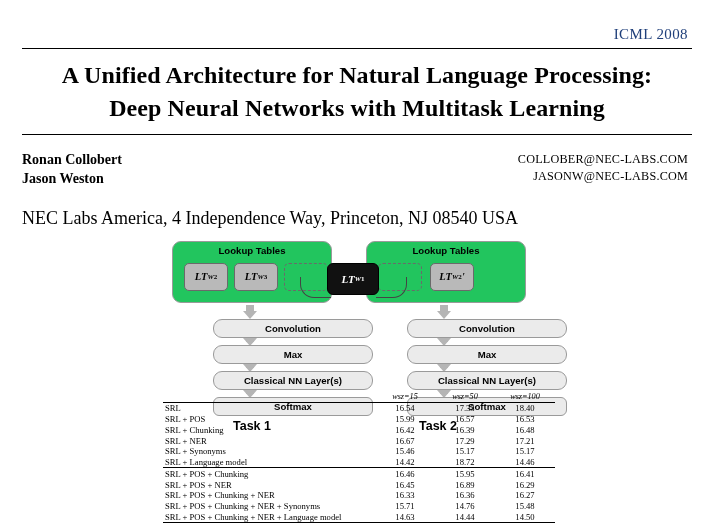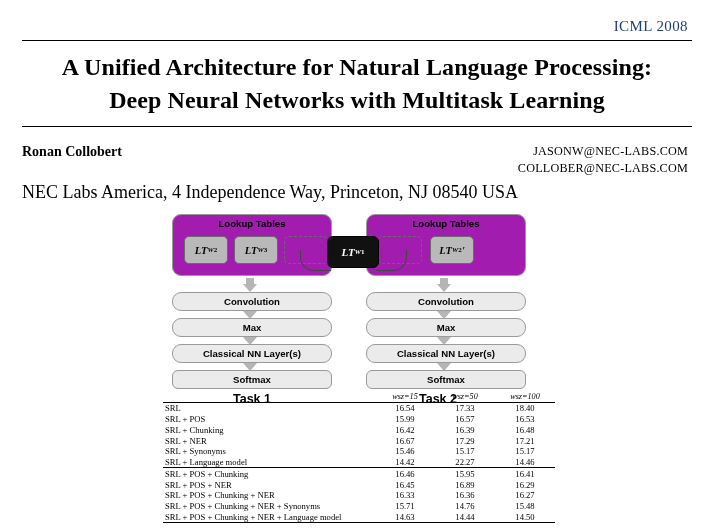--- a/index.html
+++ b/index.html
@@ -13,21 +13,21 @@
     overflow: hidden;
     font-family: "Liberation Serif", serif;
     color: #000000;
     position: relative;
   }
   .page {
     position: relative;
     width: 714px;
     height: 429px;
     box-sizing: border-box;
-    padding: 8px 22px;
+    padding: 16px 22px;
   }
 
   
   .venue {
     text-align: right;
     font-family: "Liberation Serif", serif;
     font-size: 15px;
     letter-spacing: 0.4px;
     color: #1f3f7a;
     padding-top: 10px;
@@ -90,21 +90,21 @@
     position: relative;
     width: 370px;
     margin: 0 auto;
     height: 196px;
   }
   .lookup-panel {
     position: absolute;
     top: 4px;
     width: 160px;
     height: 62px;
-    background: #a21caf;
+    background: #22c55e;
     border: 1px solid #9a9a9a;
     border-radius: 9px;
     box-sizing: border-box;
   }
   .lookup-panel.left { left: 0; }
   .lookup-panel.right { left: 194px; }
   .lookup-title {
     text-align: center;
     font-family: "Liberation Sans", sans-serif;
     font-size: 9.6px;
@@ -167,20 +167,21 @@
     border: 1px solid #9a9a9a;
     border-radius: 9px;
     box-sizing: border-box;
     font-family: "Liberation Sans", sans-serif;
     font-size: 9.6px;
     font-weight: bold;
     display: flex;
     align-items: center;
     justify-content: center;
     color: #000;
+    margin-left: 41px;
   }
   .col-left { left: 0; }
   .col-right { left: 194px; }
   .row1 { top: 82px; }
   .row2 { top: 108px; }
   .row3 { top: 134px; }
   .row4 { top: 160px; border-radius: 6px; }
 
   .arrow {
     position: absolute;
@@ -264,25 +265,26 @@
   <div class="title">
     <span>A Unified Architecture for Natural Language Processing:</span>
     <span class="line2">Deep Neural Networks with Multitask Learning</span>
   </div>
 
   <hr class="rule bottom">
 
   <div class="authors-block">
     <div class="authors-left">
       <div>Ronan Collobert</div>
+      <div>Jason Weston</div>
       <div class="affil">NEC Labs America, 4 Independence Way, Princeton, NJ 08540 USA</div>
     </div>
     <div class="authors-right">
+      <div>COLLOBER@NEC-LABS.COM</div>
       <div>JASONW@NEC-LABS.COM</div>
-      <div>COLLOBER@NEC-LABS.COM</div>
     </div>
   </div>
 
   <div class="figure">
     <div class="fig-inner">
 
       <div class="lookup-panel left">
         <div class="lookup-title">Lookup Tables</div>
       </div>
       <div class="lookup-panel right">
@@ -371,21 +373,21 @@
         </tr>
         <tr>
           <td class="label">SRL + Synonyms</td>
           <td class="num">15.46</td>
           <td class="num">15.17</td>
           <td class="num">15.17</td>
         </tr>
         <tr>
           <td class="label">SRL + Language model</td>
           <td class="num">14.42</td>
-          <td class="num">22.27</td>
+          <td class="num">18.72</td>
           <td class="num">14.46</td>
         </tr>
         <tr class="hline-row">
           <td class="label">SRL + POS + Chunking</td>
           <td class="num">16.46</td>
           <td class="num">15.95</td>
           <td class="num">16.41</td>
         </tr>
         <tr>
           <td class="label">SRL + POS + NER</td>

